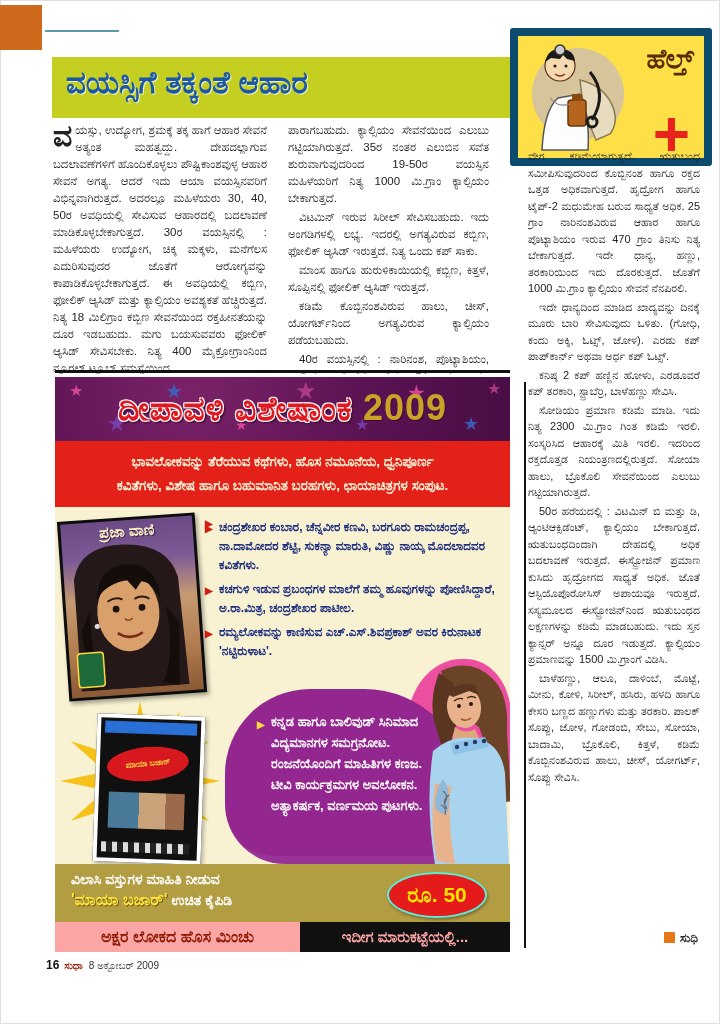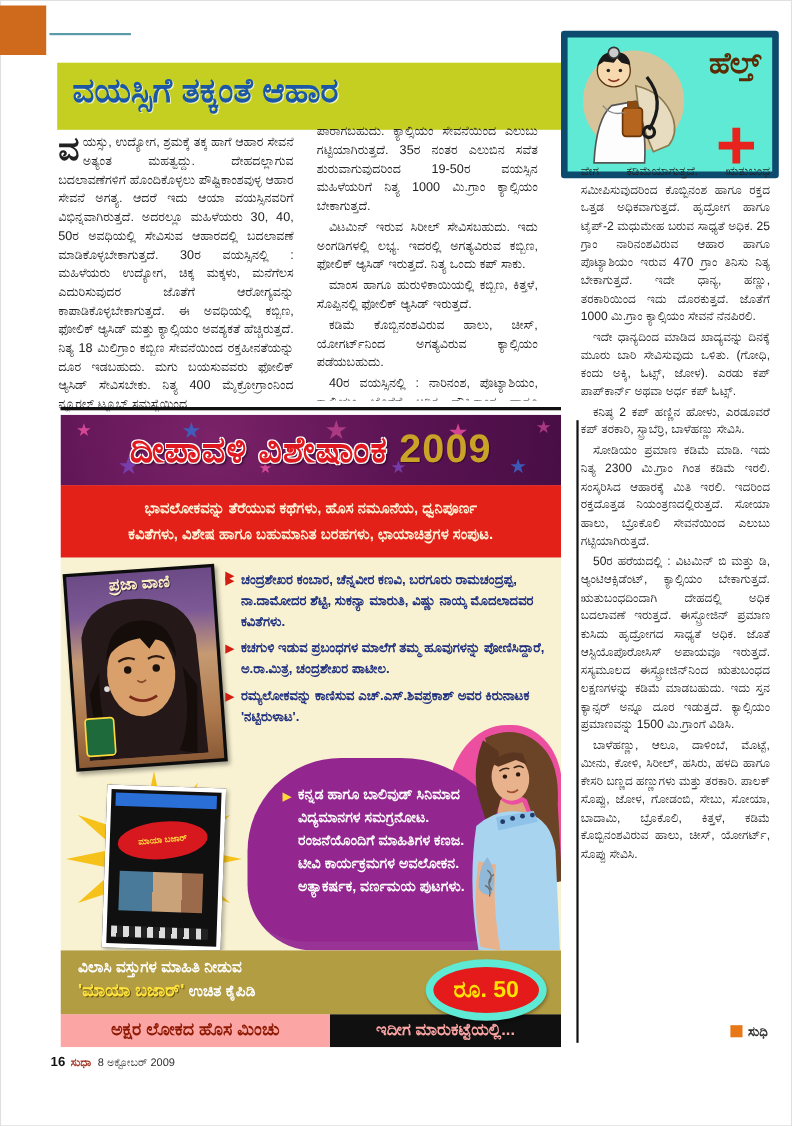--- a/index.html
+++ b/index.html
@@ -6,29 +6,29 @@
   .page{position:relative;width:720px;height:1024px;background:#fff;overflow:hidden;
         font-family:"Liberation Sans",sans-serif;box-shadow:inset 0 0 0 1px #e0e0e0;}
   
   .corner-square{position:absolute;left:0;top:5px;width:42px;height:45px;background:#cf6a1d;}
   .top-rule{position:absolute;left:45px;top:30px;width:74px;height:2px;background:#5b9aa8;}
   
   .headline-band{position:absolute;left:52px;top:57px;width:458px;height:61px;background:#c4cf22;}
   .headline-band span{display:block;padding:8px 0 0 14px;font-size:31px;font-weight:bold;color:#1c57a5;
         text-shadow:1px 1px 0 #eef3c0;}
   
-  .logo-box{position:absolute;left:510px;top:28px;width:186px;height:122px;background:#5eead4;
-        border:6px solid #0c4a6e;border-radius:3px;overflow:hidden;}
+  .logo-box{position:absolute;left:510px;top:28px;width:186px;height:122px;background:#fde047;
+        border:8px solid #0c4a6e;border-radius:3px;overflow:hidden;}
   .logo-doctor{position:absolute;left:2px;top:2px;}
   .logo-label{position:absolute;right:10px;top:8px;font-size:27px;font-weight:bold;color:#5b2c04;}
   .logo-plus{position:absolute;right:14px;bottom:-4px;font-size:64px;line-height:56px;font-weight:bold;color:#e8221c;}
   
   .col{position:absolute;color:#222;font-size:11.5px;line-height:17px;text-align:justify;overflow:hidden;}
   .col1{left:53px;top:122px;width:214px;height:252px;}
-  .col2{left:288px;top:112px;width:201px;height:252px;}
+  .col2{left:288px;top:122px;width:201px;height:252px;}
   .col3{left:528px;top:148px;width:172px;height:802px;font-size:11px;line-height:16.5px;}
   .col p{margin:0 0 2px 0;text-indent:11px;}
   .col p:first-child{text-indent:0;}
   .dropcap{float:left;font-size:30px;line-height:28px;font-weight:bold;padding-right:3px;color:#222;}
   .byline{position:absolute;right:2px;bottom:4px;font-size:12px;font-weight:bold;color:#333;margin-top:32px;}
   .byline-sq{display:inline-block;width:11px;height:11px;background:#e87717;margin-right:5px;vertical-align:-1px;}
   
   .h-rule{position:absolute;left:55px;top:370px;width:455px;height:3px;background:#111;}
   .v-rule{position:absolute;left:524px;top:382px;width:2px;height:566px;background:#111;}
   
@@ -70,21 +70,21 @@
         border-radius:85px 105px 35px 60px;box-shadow:inset -8px -8px 0 rgba(255,255,255,.06);}
   .purple-blob .b-item{position:absolute;left:32px;top:22px;width:165px;color:#fff;font-size:13px;line-height:21px;font-weight:bold;}
   .purple-blob .arr{color:#ffd83c;top:3px;}
   .woman{position:absolute;left:366px;top:156px;}
   
   .olive{position:relative;height:58px;background:#b39d43;color:#fff;}
   .maya{position:absolute;left:16px;top:5px;font-weight:bold;}
   .maya-l1{font-size:14px;line-height:20px;}
   .maya-l2{font-size:14px;line-height:22px;}
   .maya-hl{color:#ffe23c;font-size:16px;text-shadow:1px 1px 0 #6a5a10;}
-  .price{position:absolute;left:332px;top:8px;width:96px;height:42px;background:#e51a1a;border:7px solid #5eead4;
+  .price{position:absolute;left:332px;top:8px;width:96px;height:42px;background:#e51a1a;border:2px solid #5eead4;
         border-radius:50%;color:#ffe400;font-size:21px;font-weight:bold;text-align:center;line-height:42px;
         box-shadow:1px 2px 3px rgba(0,0,0,.3);}
   
   .strip{display:flex;height:30px;}
   .s-left{width:245px;background:#fca5a5;color:#8f1a04;font-weight:bold;font-size:16px;text-align:center;line-height:30px;}
   .s-right{flex:1;background:#101010;color:#fca5a5;font-weight:bold;font-size:15px;text-align:center;line-height:30px;}
   
   .footer{position:absolute;left:46px;top:958px;font-size:10px;color:#333;}
   .footer .pg{font-size:12px;font-weight:bold;color:#111;margin-right:5px;}
   .footer .mag{color:#a03020;font-weight:bold;margin-right:6px;}

